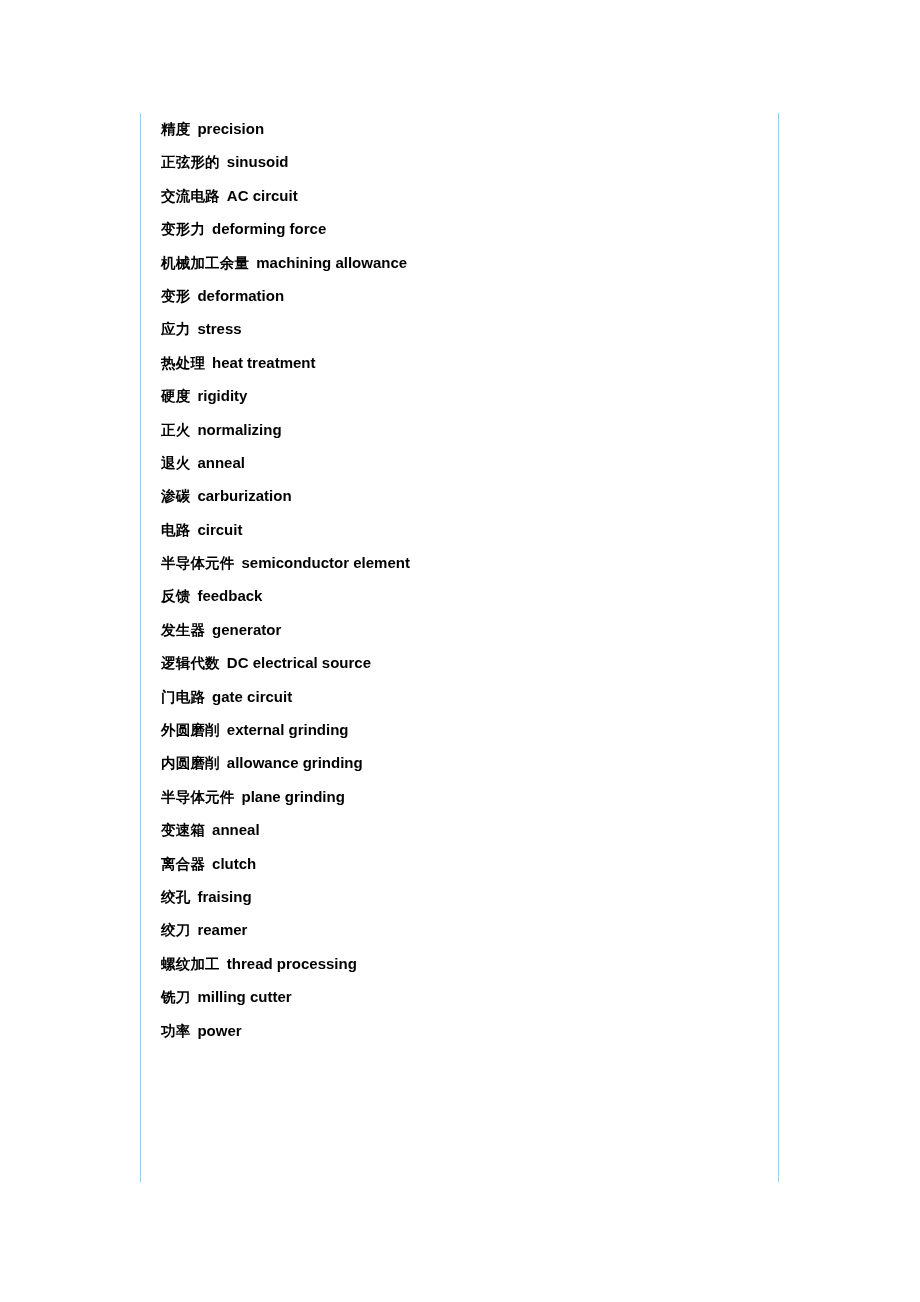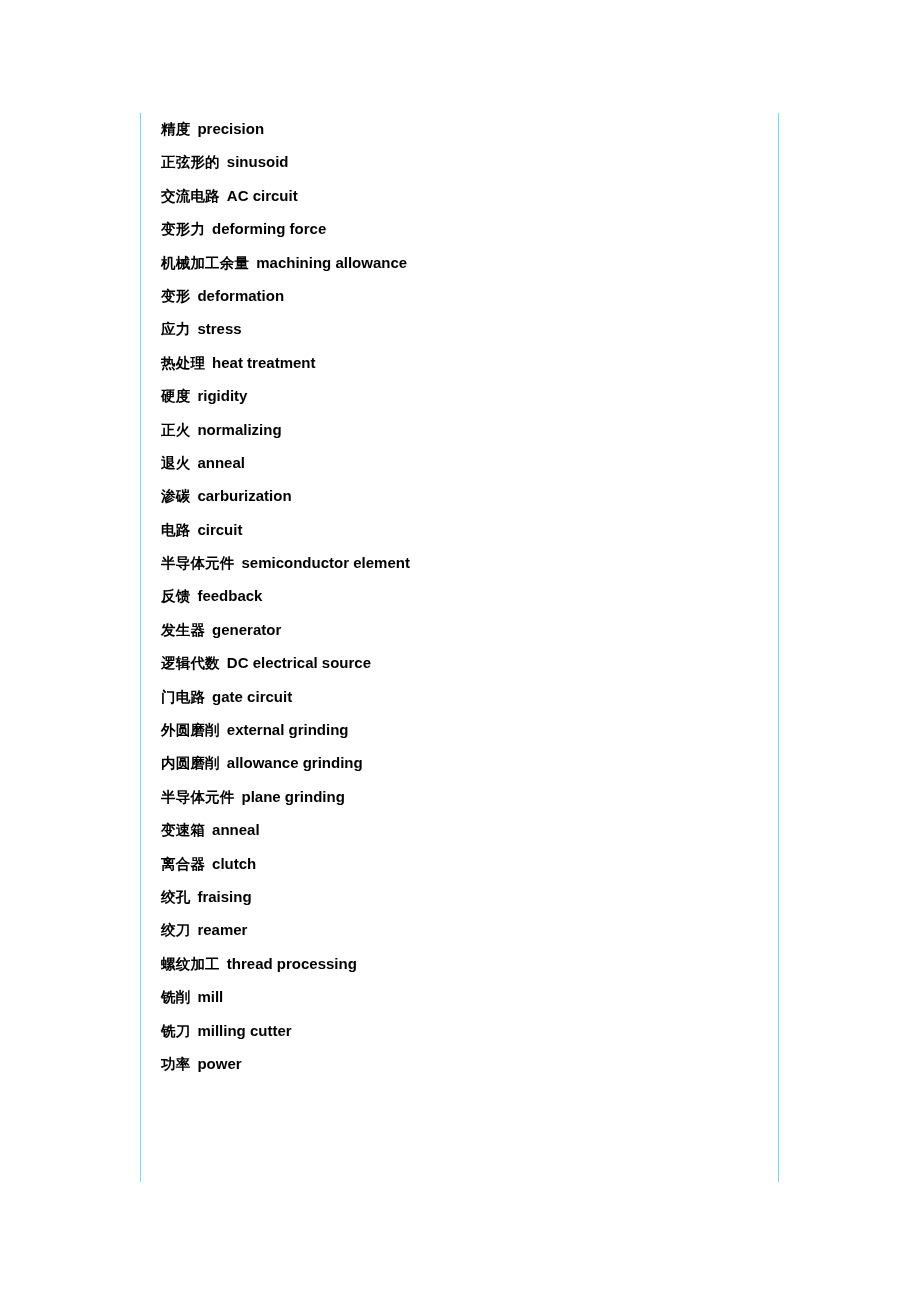--- a/index.html
+++ b/index.html
@@ -83,17 +83,16 @@
       <li class="glossary-entry"><span class="term-zh">逻辑代数</span><span class="term-en">DC electrical source</span></li>
       <li class="glossary-entry"><span class="term-zh">门电路</span><span class="term-en">gate circuit</span></li>
       <li class="glossary-entry"><span class="term-zh">外圆磨削</span><span class="term-en">external grinding</span></li>
       <li class="glossary-entry"><span class="term-zh">内圆磨削</span><span class="term-en">allowance grinding</span></li>
       <li class="glossary-entry"><span class="term-zh">半导体元件</span><span class="term-en">plane grinding</span></li>
       <li class="glossary-entry"><span class="term-zh">变速箱</span><span class="term-en">anneal</span></li>
       <li class="glossary-entry"><span class="term-zh">离合器</span><span class="term-en">clutch</span></li>
       <li class="glossary-entry"><span class="term-zh">绞孔</span><span class="term-en">fraising</span></li>
       <li class="glossary-entry"><span class="term-zh">绞刀</span><span class="term-en">reamer</span></li>
       <li class="glossary-entry"><span class="term-zh">螺纹加工</span><span class="term-en">thread processing</span></li>
-      <li class="glossary-entry"><span class="term-zh">铣削</span><span class="term-en">mill</span></li>
       <li class="glossary-entry"><span class="term-zh">铣刀</span><span class="term-en">milling cutter</span></li>
       <li class="glossary-entry"><span class="term-zh">功率</span><span class="term-en">power</span></li>
     </ul>
 </div>
 
 </body></html>

